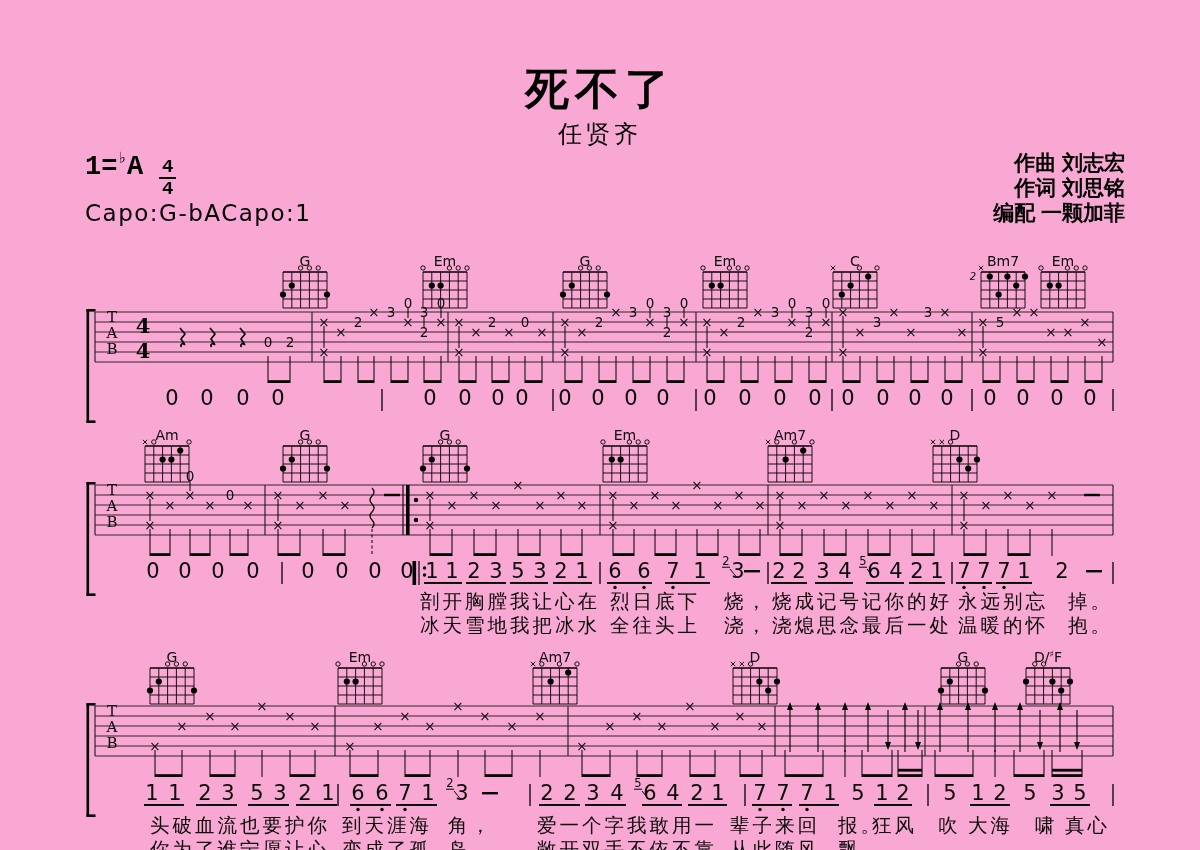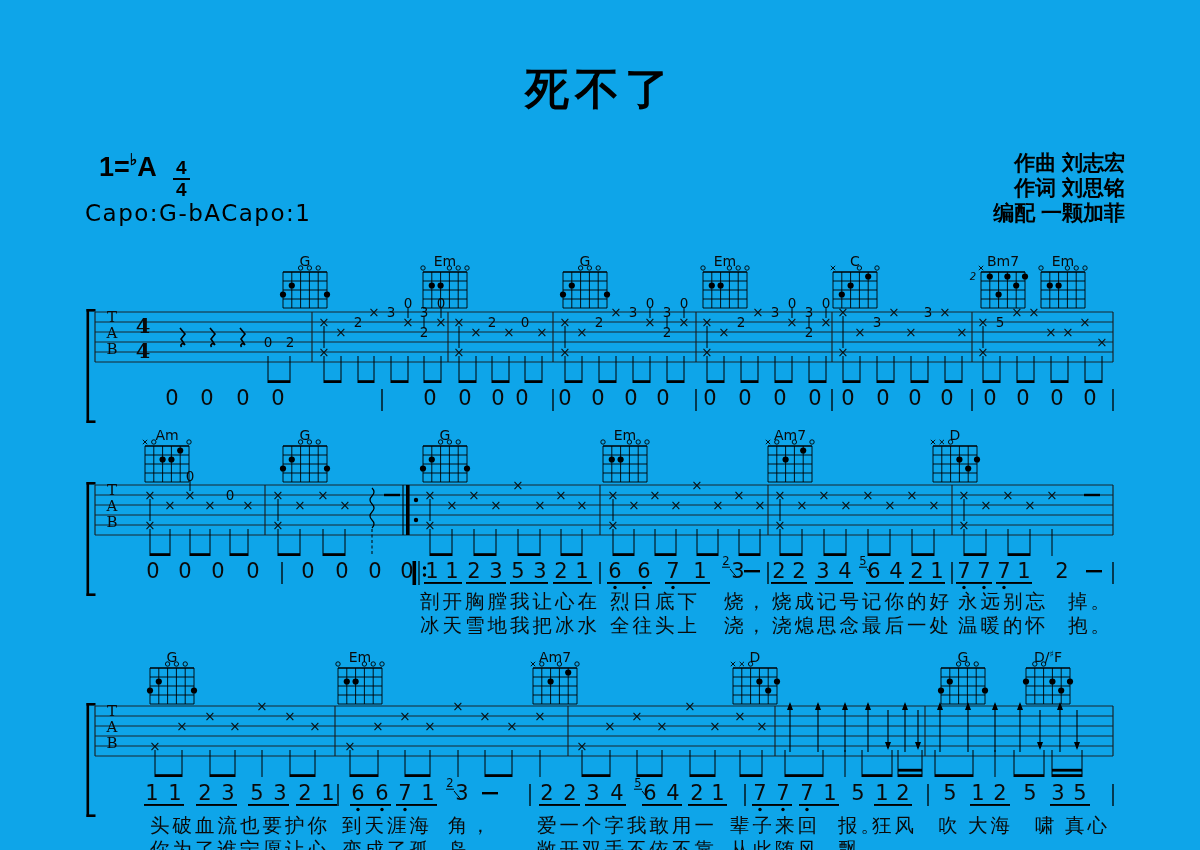--- a/index.html
+++ b/index.html
@@ -1,39 +1,40 @@
 <!DOCTYPE html>
 <html><head>
 <meta charset="utf-8">
 <style>
   html,body{margin:0;padding:0;background:#fff;}
-  .page{position:relative;width:1200px;height:850px;background:#0ea5e9;overflow:hidden;
+  .page{position:relative;width:1200px;height:850px;background:#f9a8d4;overflow:hidden;
         font-family:"Liberation Sans",sans-serif;color:#000;}
   .title{position:absolute;left:0;top:60px;width:1200px;text-align:center;
          font-size:44px;font-weight:700;letter-spacing:6px;}
   .artist{position:absolute;left:0;top:118px;width:1200px;text-align:center;
           font-size:24px;letter-spacing:4px;}
-  .keyline{position:absolute;left:99px;top:152px;font-size:27px;font-weight:600;
-           font-family:Liberation Sans, sans-serif;}
+  .keyline{position:absolute;left:85px;top:152px;font-size:27px;font-weight:600;
+           font-family:Liberation Mono, monospace;}
   .keyline .flat{font-size:16px;position:relative;top:-11px;font-weight:700;}
   .frac{display:inline-flex;flex-direction:column;align-items:center;margin-left:16px;
         font-size:19px;font-weight:700;line-height:0.95;vertical-align:2px;}
   .fracbar{width:17px;height:2px;background:#000;margin:1px 0;}
   .playline{position:absolute;left:85px;top:200px;font-size:23px;letter-spacing:1.5px;
             font-family:"DejaVu Sans",sans-serif;font-weight:500;}
   .playline .capo{}
   .credits{position:absolute;right:75px;top:150px;text-align:right;font-size:21px;
            line-height:25px;font-weight:600;margin-left:14px;}
   svg text{fill:#0a0a0a;}
 </style>
 </head>
 <body>
 
 <div class="page">
   <div class="title">死不了</div>
+  <div class="artist">任贤齐</div>
 
   <div class="keyline"><span>1=</span><span class="flat">♭</span><span>A</span><span class="frac">
         <span>4</span>
         <span class="fracbar"></span>
         <span>4</span>
       </span></div>
 
   <div class="playline"><span>Capo:G-bA</span><span class="capo">Capo:1</span></div>
 
   <div class="credits">

